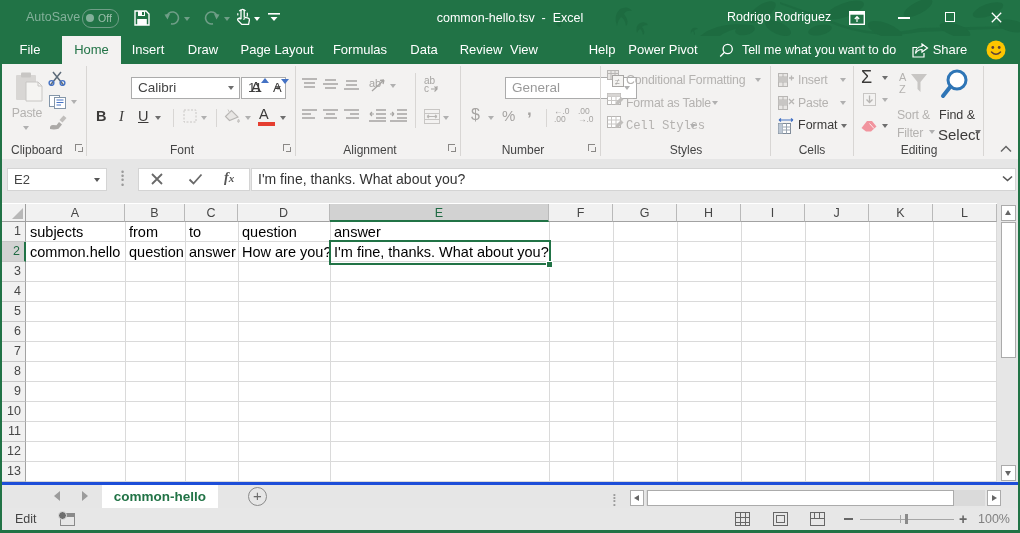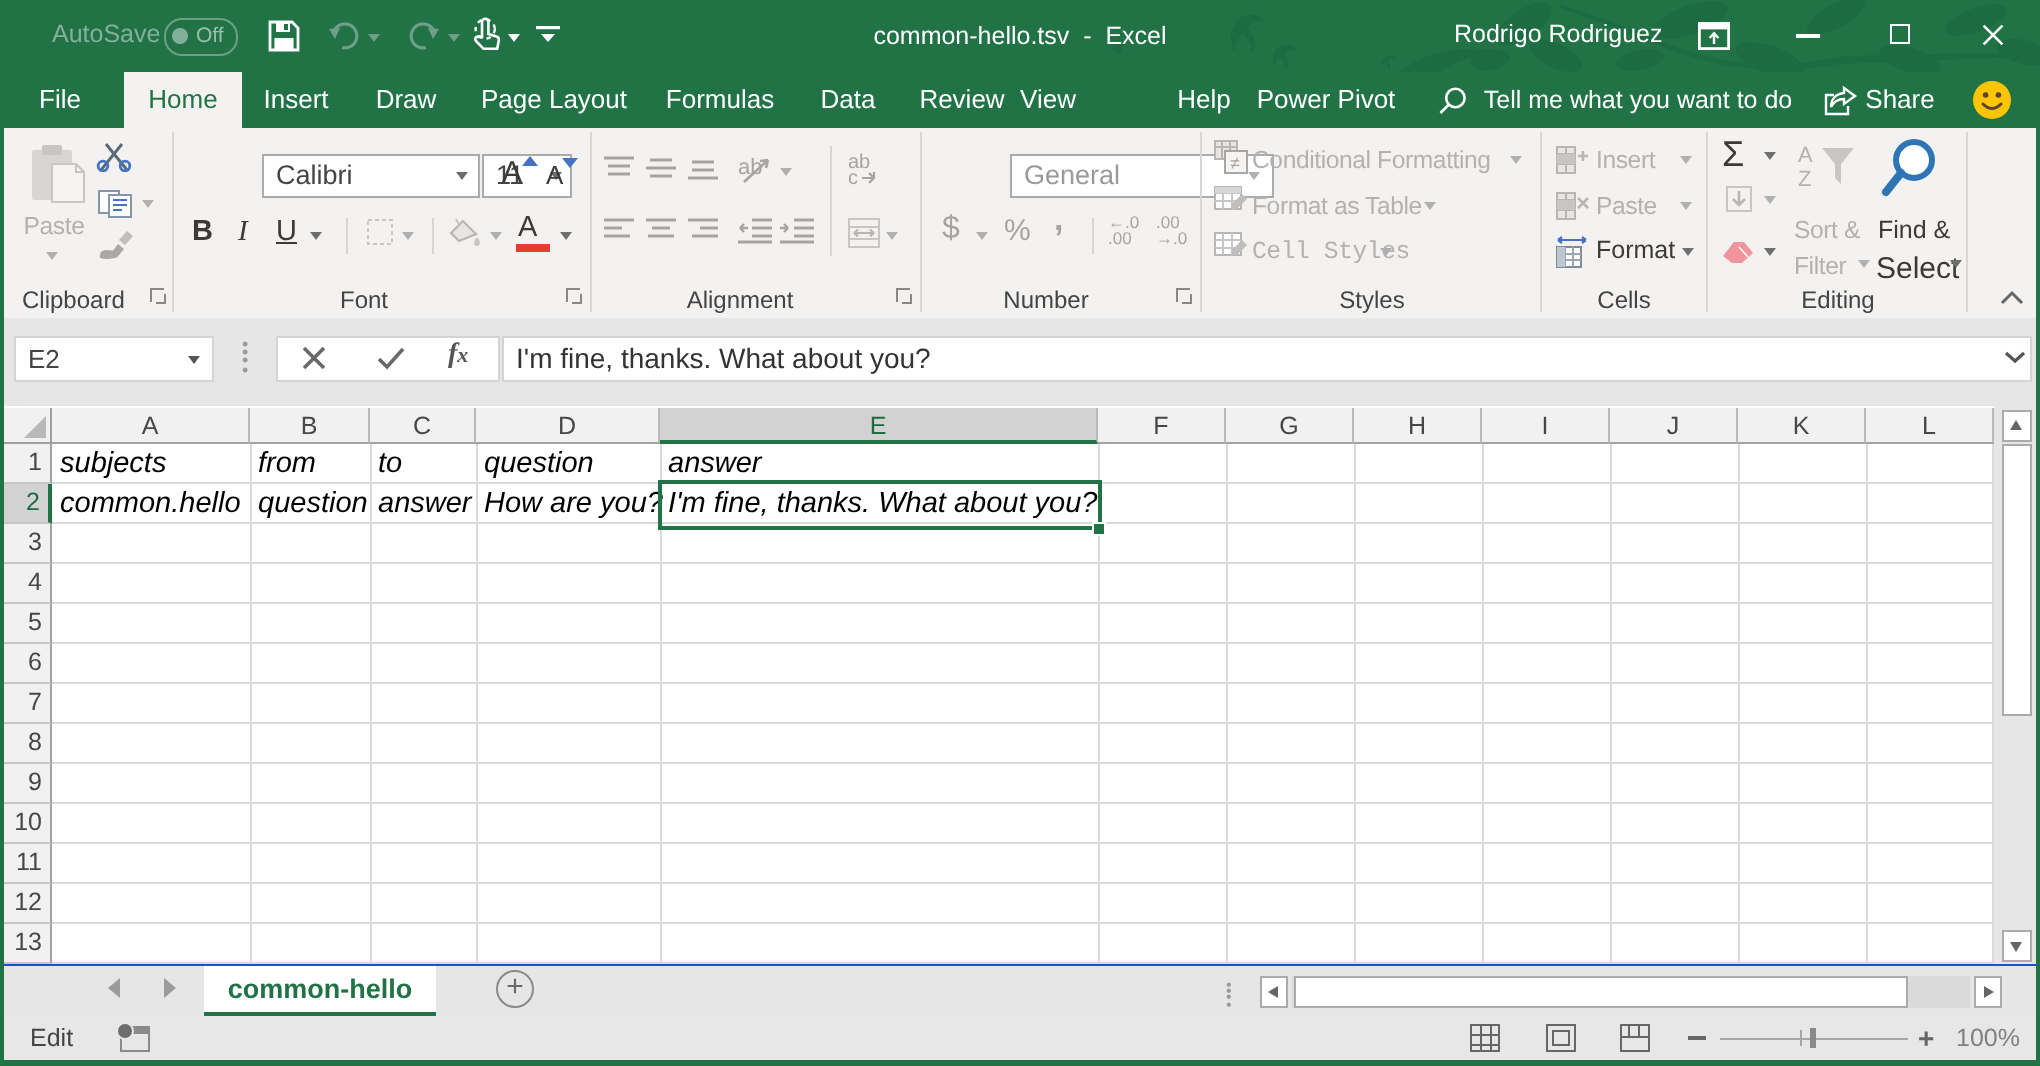--- a/index.html
+++ b/index.html
@@ -28,25 +28,25 @@
 .cdn.gray{border-top-color:#b0b0b0;}
 .gtxt{color:#b4b2b0;font-size:12.3px !important;letter-spacing:-0.2px;}
 .dtxt{color:#3b3a39;}
 
 #fbar{left:2px;top:159px;width:1016px;height:44px;background:#e6e6e6;}
 .fbox{position:absolute;top:9px;height:23px;background:#fff;border:1px solid #d4d4d4;box-sizing:border-box;}
 
 #grid{left:2px;top:203px;width:995px;height:279px;background:#fff;}
 .colhdr{position:absolute;top:1px;height:18px;background:#f1f1f1;border-right:1px solid #b9b9b9;border-bottom:1px solid #a2a2a2;box-sizing:border-box;text-align:center;font-size:12.5px;color:#474747;line-height:18px;}
 .rowhdr{position:absolute;left:0px;width:24px;height:20px;background:#f1f1f1;border-right:1px solid #a2a2a2;border-bottom:1px solid #c6c6c6;box-sizing:border-box;text-align:right;padding-right:4px;font-size:12.5px;color:#474747;line-height:19px;}
-.cell{position:absolute;height:20px;line-height:20px;font-size:14.5px;color:#000;padding-left:4px;white-space:nowrap;font-style:italic;}
+.cell{position:absolute;height:20px;line-height:20px;font-size:14.5px;color:#000;padding-left:4px;white-space:nowrap;}
 .vline{position:absolute;top:19px;width:1px;height:260px;background:#dadada;}
 #hlines{position:absolute;left:24px;top:19px;width:971px;height:260px;background:repeating-linear-gradient(to bottom,transparent 0px,transparent 19px,#dadada 19px,#dadada 20px);}
 
-#sheetbar{left:2px;top:482px;width:1016px;height:26px;background:#e6e6e6;border-top:1px solid #1d4ed8;box-sizing:border-box;}
+#sheetbar{left:2px;top:482px;width:1016px;height:26px;background:#e6e6e6;border-top:3px solid #1d4ed8;box-sizing:border-box;}
 
 #statusbar{left:2px;top:508px;width:1016px;height:22px;background:#e7e7e7;}
 #greenframe{left:0;top:36px;width:1020px;height:497px;border-left:2px solid #217346;border-right:2px solid #217346;border-bottom:3px solid #217346;box-sizing:border-box;pointer-events:none;}
 </style>
 </head>
 <body>
 
 <div class="abs" id="titlebar">
   <svg class="abs" style="left:0;top:0;" width="1020" height="36" viewBox="0 0 1020 36">
     <g fill="#1d6b40">

